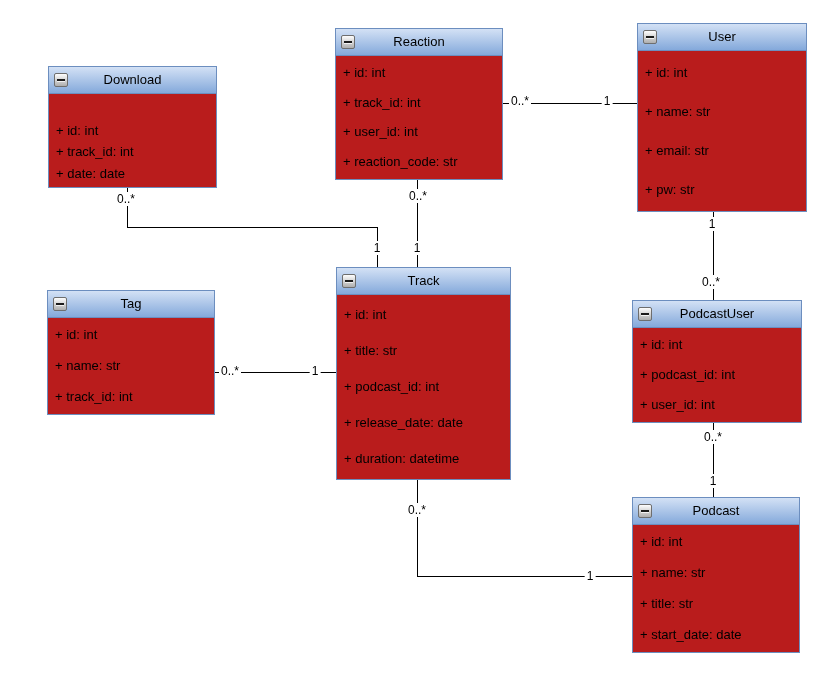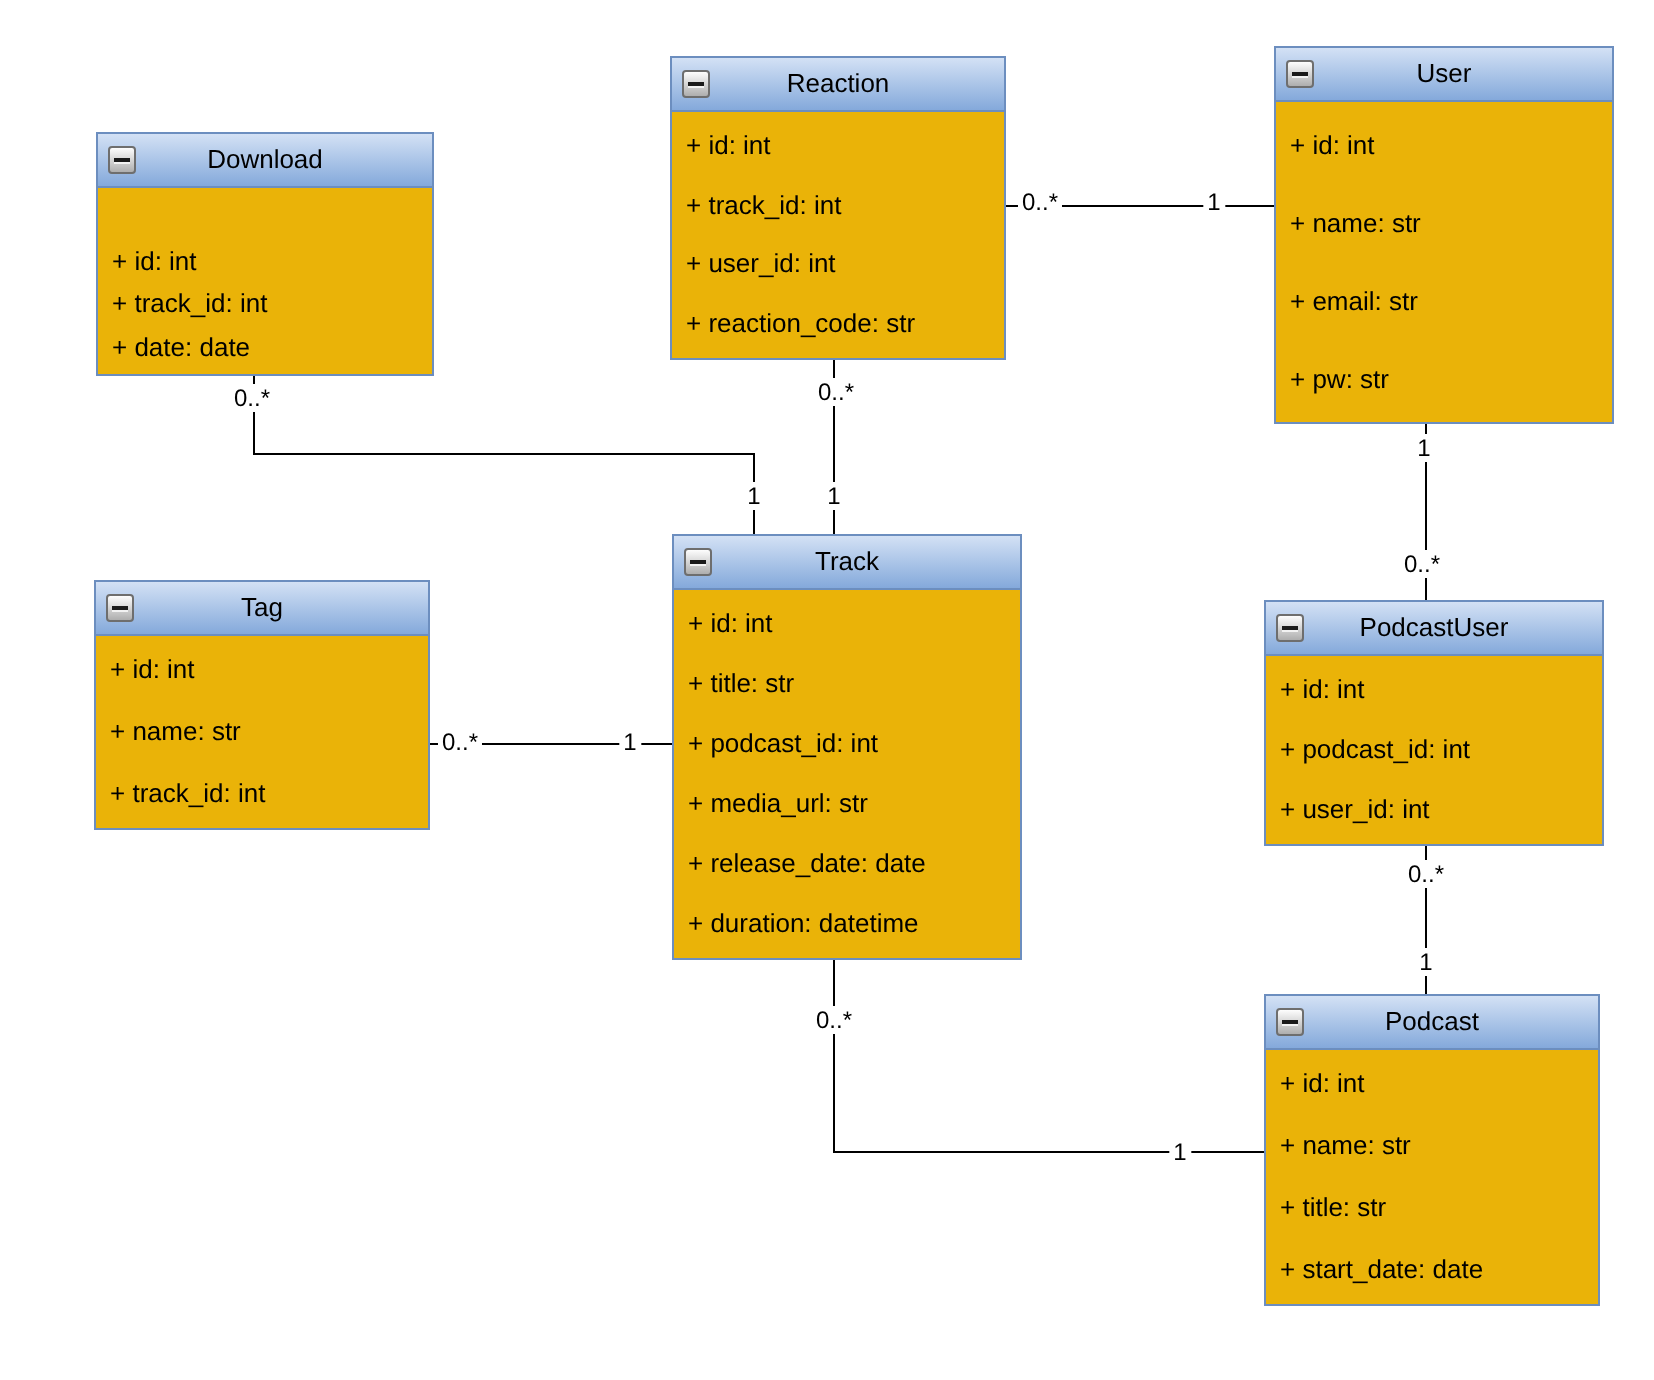--- a/index.html
+++ b/index.html
@@ -36,21 +36,21 @@
     font-size: 12px;
     line-height: 14px;
     padding: 0 2px;
     white-space: nowrap;
   }
   .entity {
     position: absolute;
     z-index: 3;
     box-sizing: border-box;
     border: 1px solid #6c8ebf;
-    background: #eab308;
+    background: #b91c1c;
     display: flex;
     flex-direction: column;
     color: #000000;
   }
   .entity-header {
     position: relative;
     flex: 0 0 26px;
     height: 26px;
     border-bottom: 1px solid #6c8ebf;
     background: linear-gradient(#d3e1f5, #84a9db);
@@ -211,21 +211,20 @@
     <div class="entity-header">
       <span class="collapse-btn">
           <span class="minus-bar"></span>
         </span>
       <span>Track</span>
     </div>
     <div class="entity-body">
       <div class="attr">+ id: int</div>
       <div class="attr">+ title: str</div>
       <div class="attr">+ podcast_id: int</div>
-      <div class="attr">+ media_url: str</div>
       <div class="attr">+ release_date: date</div>
       <div class="attr">+ duration: datetime</div>
     </div>
   </div>
 
   <div class="entity pos-podcastuser">
     <div class="entity-header">
       <span class="collapse-btn">
           <span class="minus-bar"></span>
         </span>

